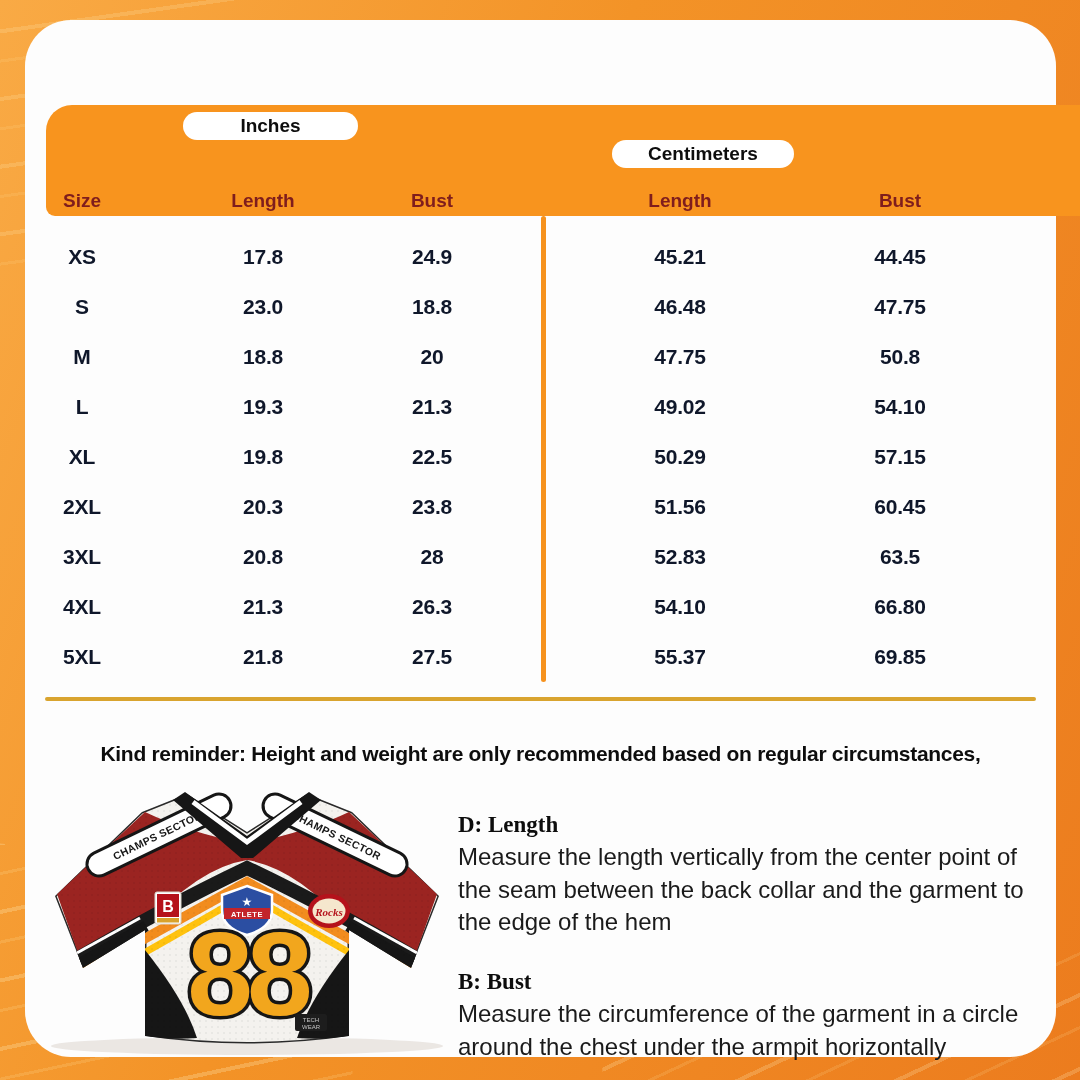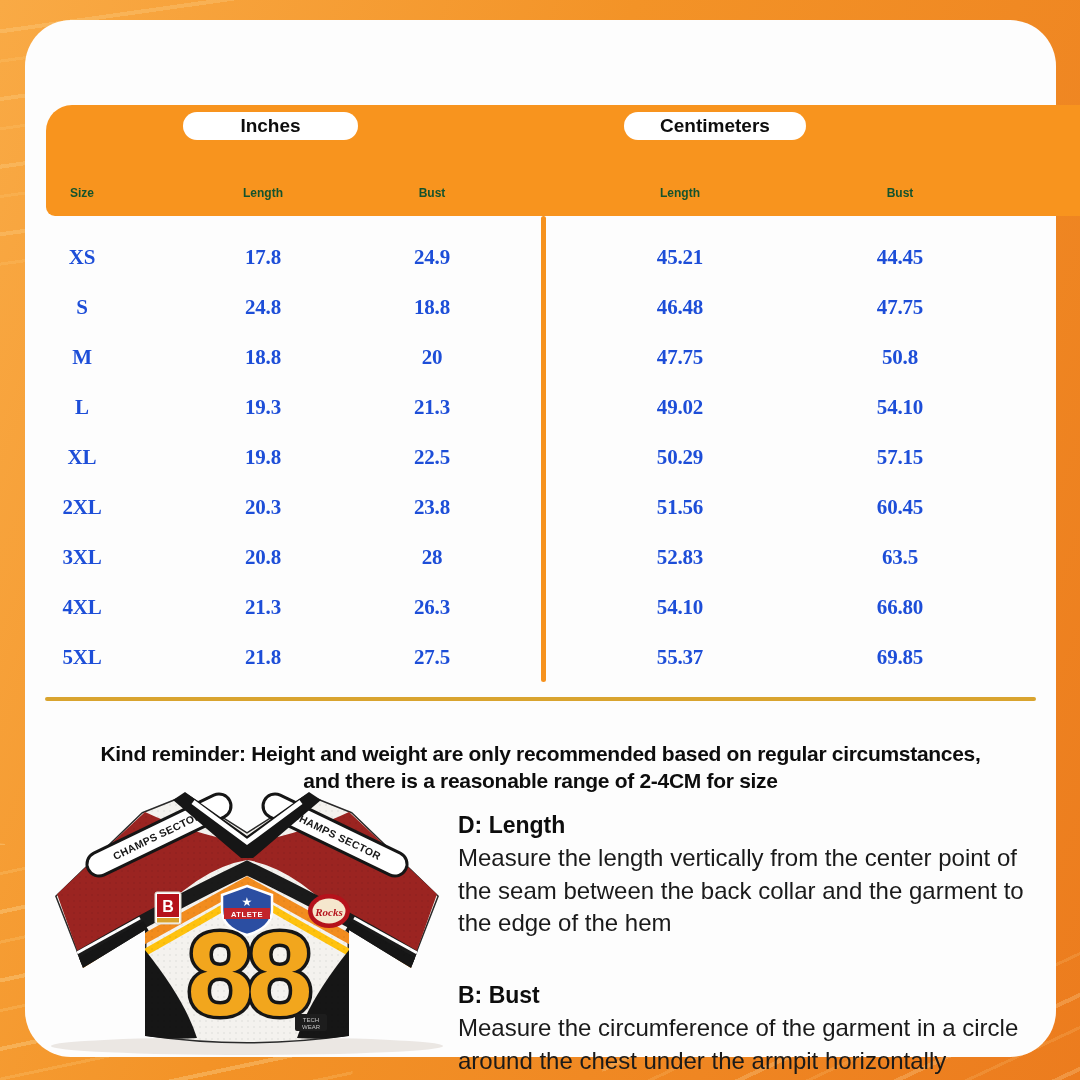--- a/index.html
+++ b/index.html
@@ -24,49 +24,49 @@
   .table-header{
     position:absolute;left:21px;top:85px;width:1069px;height:111px;
     background:#f8941e;border-radius:26px 26px 9px 9px;padding-left:15px;
   }
   .unit-pill{
     position:absolute;top:7px;height:28px;background:#ffffff;border-radius:15px;
     display:flex;align-items:center;justify-content:center;
     font-size:19px;font-weight:700;color:#0d0d0d;
   }
   .pill-in{left:137px;width:175px;}
-  .pill-cm{left:578px;width:182px;}
+  .pill-cm{left:566px;width:182px;margin-top:28px;}
   .hcell{
-    position:absolute;bottom:16px;transform:translateX(-50%);
-    font-size:12px;font-weight:700;color:#14532d;white-space:nowrap;
+    position:absolute;bottom:4px;transform:translateX(-50%);
+    font-size:19px;font-weight:700;color:#7f1d1d;white-space:nowrap;
   }
   .c1{left:36px}.c2{left:217px}.c3{left:386px}.c4{left:634px}.c5{left:854px}
 
   .table-body{position:absolute;left:21px;top:212px;width:983px;}
   .trow{position:relative;height:50px;}
   .cell{
     position:absolute;top:0;transform:translateX(-50%);line-height:50px;
-    font-size:21px;font-weight:700;color:#1d4ed8;white-space:nowrap;letter-spacing:-0.2px;font-family:Liberation Serif, serif;
+    font-size:21px;font-weight:700;color:#0f172a;white-space:nowrap;letter-spacing:-0.2px;
   }
   .v-divider{position:absolute;left:516px;top:196px;width:5px;height:466px;
     background:#f6921e;border-radius:3px;}
   .h-divider{position:absolute;left:20px;top:677px;width:991px;height:4px;
     background:#d9a42f;border-radius:2px;}
 
   .reminder{
     position:absolute;left:0;right:0;top:720px;text-align:center;
     font-size:21px;line-height:27px;font-weight:700;color:#0d0d0d;letter-spacing:-0.3px;
   }
 
   .jersey-wrap{position:absolute;left:22px;top:758px;width:404px;height:282px;}
 
   .guide{position:absolute;left:433px;top:792px;width:575px;color:#1a1a1a;}
-  .g-title{font-size:23px;font-weight:700;color:#0d0d0d;margin-bottom:3px;}
+  .g-title{font-size:23px;font-weight:700;color:#0d0d0d;margin-bottom:3px;font-family:Liberation Serif, serif;}
   .g-text{font-size:24px;line-height:1.36;}
-  .g-block + .g-block{margin-top:42px;}
+  .g-block + .g-block{margin-top:30px;}
 </style>
 </head>
 <body>
 
 <div class="bg-streaks">
   <div class="streak tl"></div>
   <div class="streak bl"></div>
   <div class="streak br"></div>
 </div>
 
@@ -89,21 +89,21 @@
   <div class="table-body">
     <div class="trow">
       <span class="cell c1">XS</span>
       <span class="cell c2">17.8</span>
       <span class="cell c3">24.9</span>
       <span class="cell c4">45.21</span>
       <span class="cell c5">44.45</span>
     </div>
     <div class="trow">
       <span class="cell c1">S</span>
-      <span class="cell c2">24.8</span>
+      <span class="cell c2">23.0</span>
       <span class="cell c3">18.8</span>
       <span class="cell c4">46.48</span>
       <span class="cell c5">47.75</span>
     </div>
     <div class="trow">
       <span class="cell c1">M</span>
       <span class="cell c2">18.8</span>
       <span class="cell c3">20</span>
       <span class="cell c4">47.75</span>
       <span class="cell c5">50.8</span>
@@ -150,21 +150,20 @@
       <span class="cell c4">55.37</span>
       <span class="cell c5">69.85</span>
     </div>
   </div>
 
   <div class="v-divider"></div>
   <div class="h-divider"></div>
 
   <div class="reminder">
     <div>Kind reminder: Height and weight are only recommended based on regular circumstances,</div>
-    <div>and there is a reasonable range of 2-4CM for size</div>
   </div>
 
   <div class="jersey-wrap">
     <svg viewBox="0 0 404 282" width="404" height="282">
       <defs>
         <pattern id="mesh" width="6" height="6" patternUnits="userSpaceOnUse">
           <circle cx="3" cy="3" r="1" fill="rgba(0,0,0,0.055)"></circle>
         </pattern>
         <clipPath id="jersey-clip">
           <path d="M140,16 L95,34 L8,118 L36,190 L98,152 L98,258 Q200,273 302,258 L302,152 L364,190 L392,118 L305,34 L260,16 L200,54 Z"></path>

